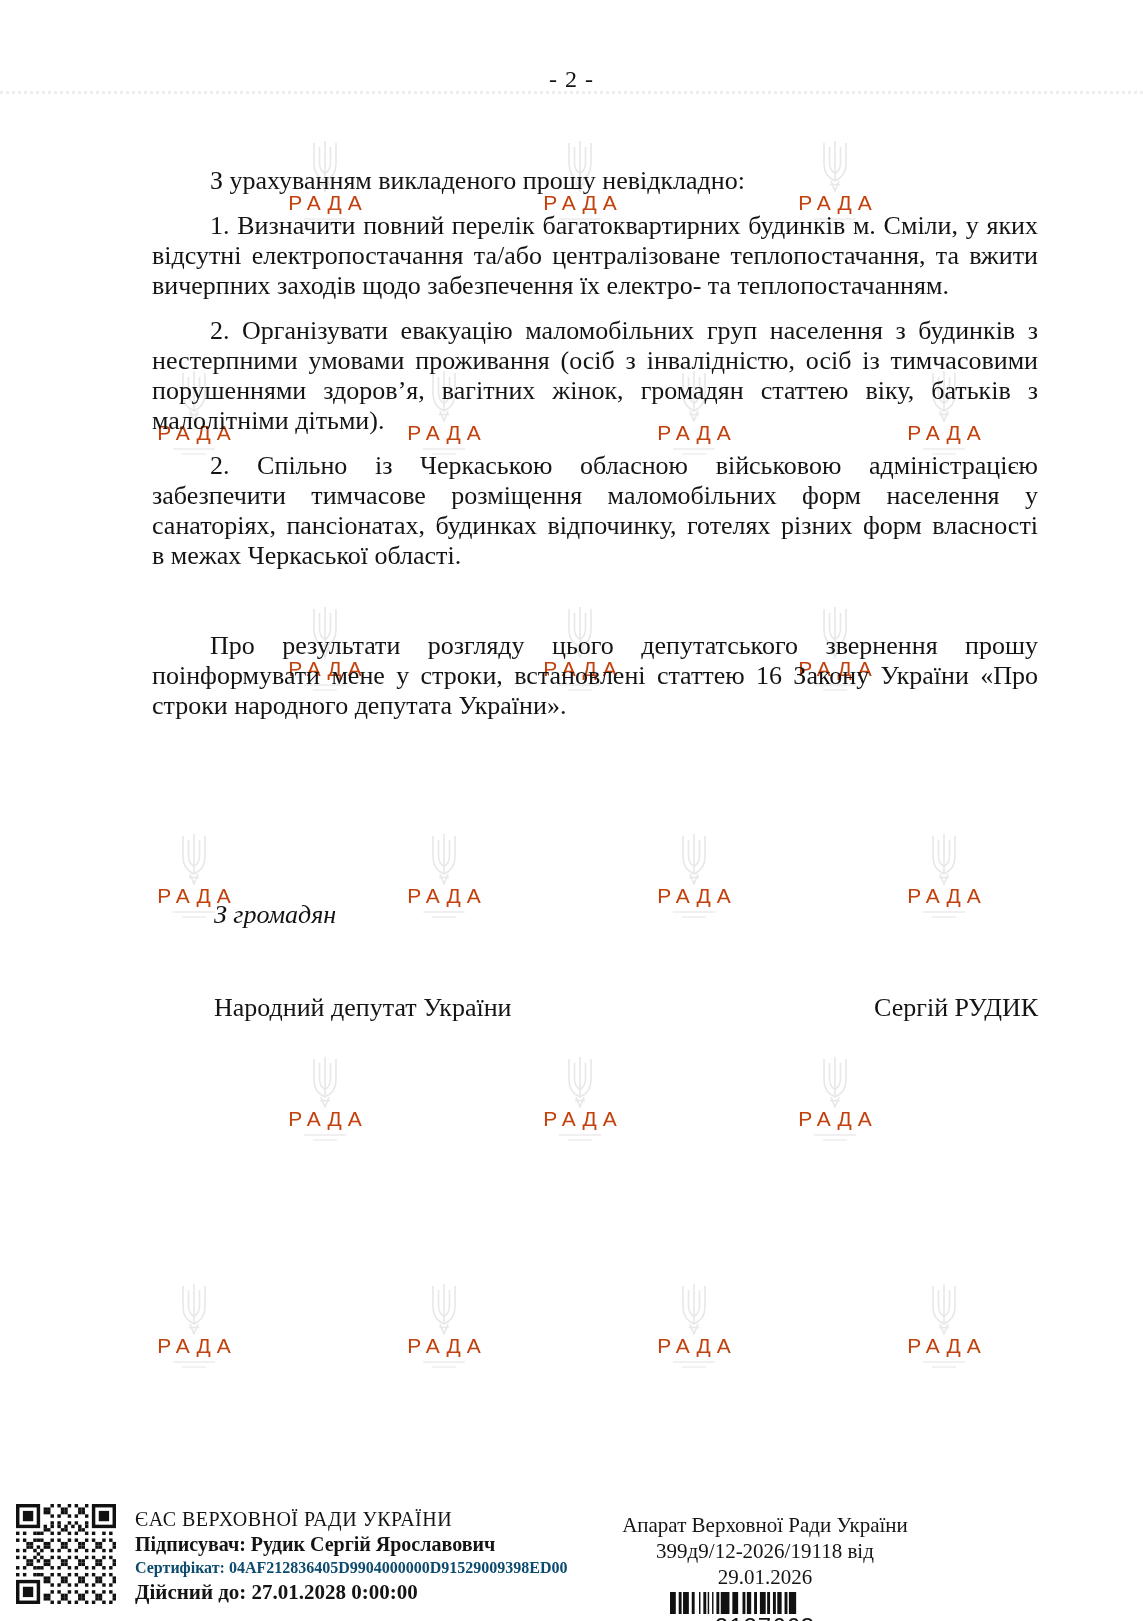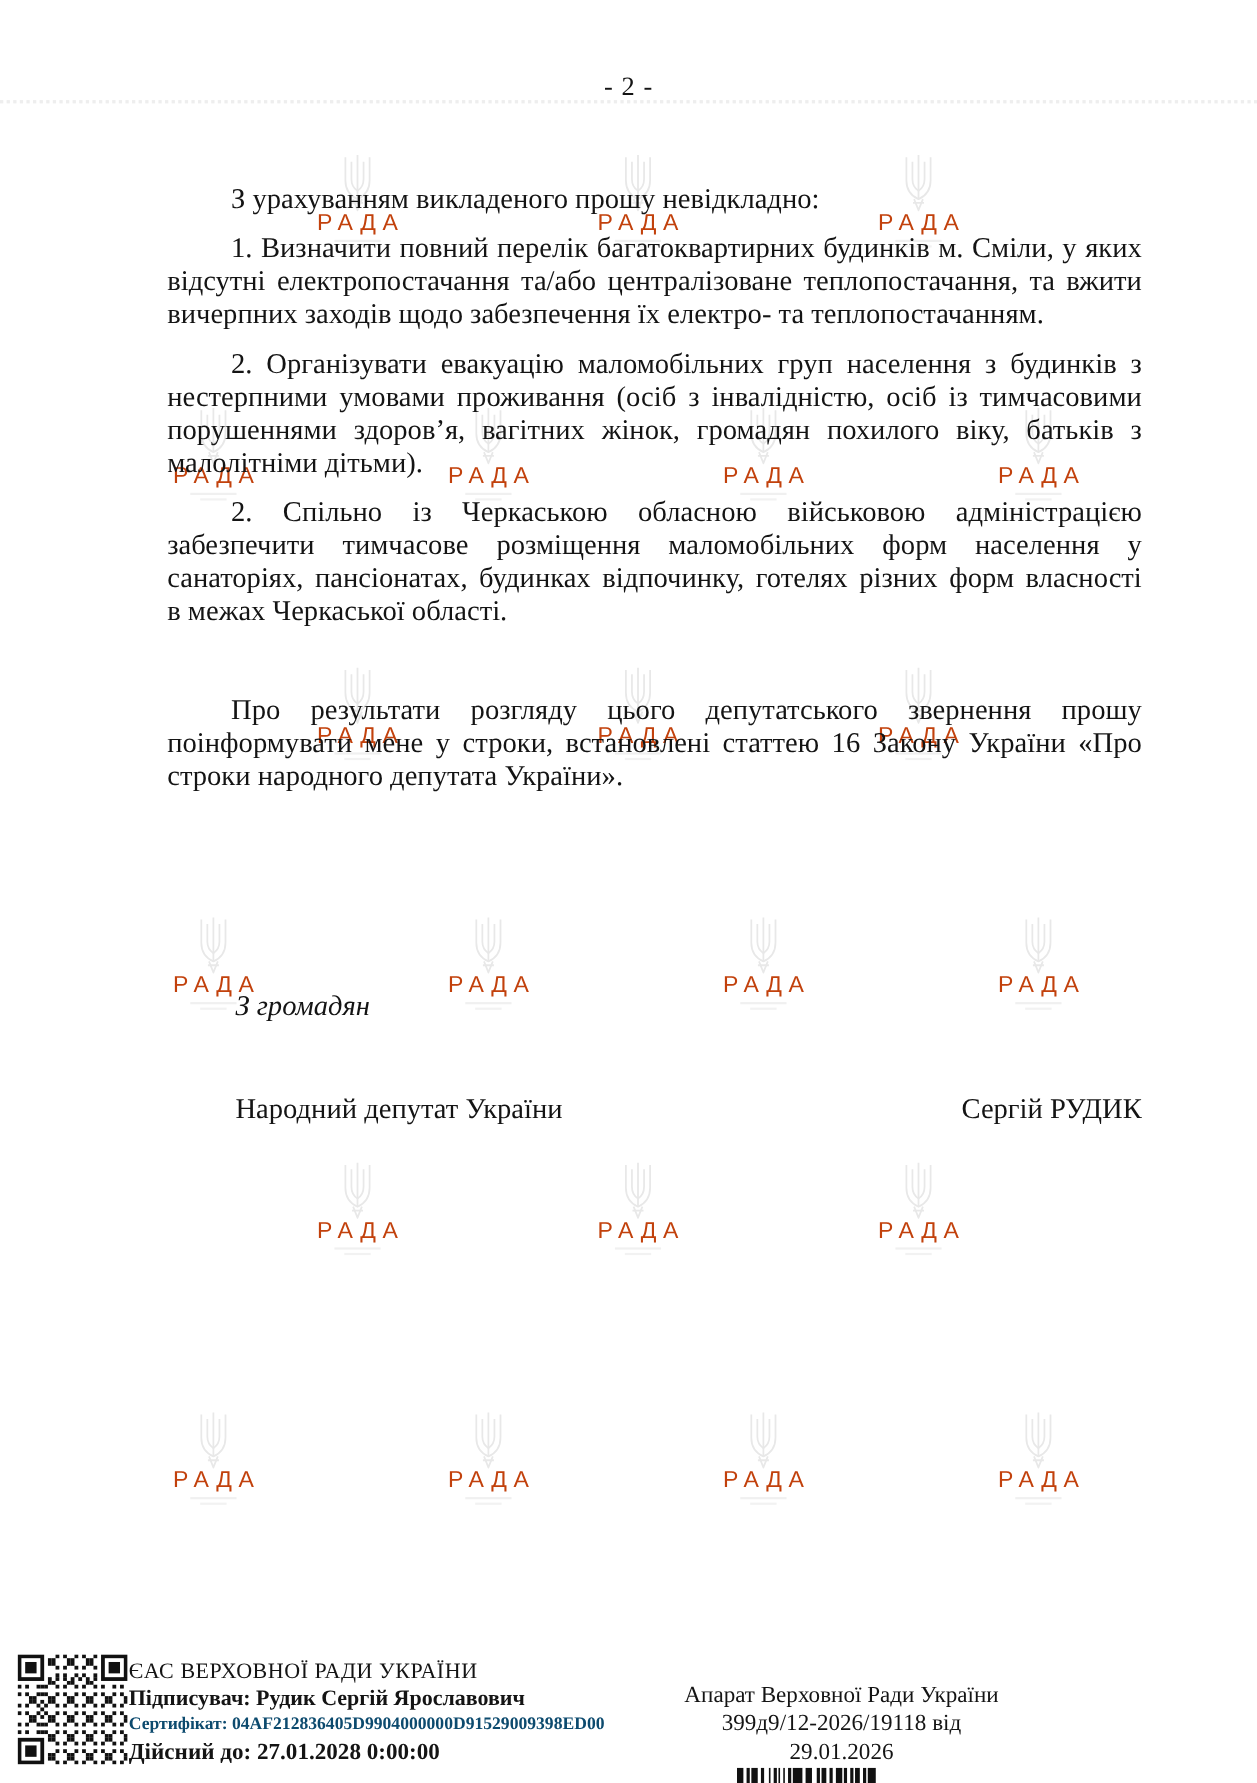--- a/index.html
+++ b/index.html
@@ -30,28 +30,28 @@
   .line.first{text-indent:58px;}
   .line.last{text-align-last:left;}
 
   .valediction{position:absolute;left:214px;top:900px;font-size:26px;font-style:italic;}
   .sigrow{position:absolute;left:152px;top:993px;width:886px;display:flex;
     justify-content:space-between;font-size:26px;gap:40px;}
   .sigrow .pos{margin-left:62px;}
 
   
   .qr{position:absolute;left:16px;top:1504px;width:100px;height:100px;}
-  .eds{position:absolute;left:117px;top:1506px;width:460px;}
+  .eds{position:absolute;left:135px;top:1506px;width:460px;}
   .eds .l1{font-size:20px;line-height:26px;letter-spacing:.5px;}
   .eds .l2{font-size:20px;line-height:25px;font-weight:600;}
   .eds .l3{font-size:16px;line-height:22px;font-weight:600;color:#0c4a6e;}
   .eds .l4{font-size:21px;line-height:26px;font-weight:600;}
 
   .reg{position:absolute;left:615px;top:1512px;width:300px;text-align:center;}
-  .reg .r1{font-size:21px;line-height:26px;margin-top:15px;}
+  .reg .r1{font-size:21px;line-height:26px;}
   .reg .r2{font-size:21px;line-height:26px;}
   .reg .barcode{margin:2px auto 0 auto;width:190px;height:22px;display:block;}
   .reg .r3{font-family:"Liberation Sans", sans-serif;font-size:24px;line-height:26px;
     letter-spacing:1px;margin-top:0px;}
 </style>
 </head>
 <body>
 
 <div class="page">
 
@@ -319,21 +319,21 @@
       <div class="line first last">З урахуванням викладеного прошу невідкладно:</div>
     </div>
     <div class="para">
       <div class="line first">1. Визначити повний перелік багатоквартирних будинків м. Сміли, у яких</div>
       <div class="line">відсутні електропостачання та/або централізоване теплопостачання, та вжити</div>
       <div class="line last">вичерпних заходів щодо забезпечення їх електро- та теплопостачанням.</div>
     </div>
     <div class="para">
       <div class="line first">2. Організувати евакуацію маломобільних груп населення з будинків з</div>
       <div class="line">нестерпними умовами проживання (осіб з інвалідністю, осіб із тимчасовими</div>
-      <div class="line">порушеннями здоров’я, вагітних жінок, громадян похилого віку, батьків з</div>
+      <div class="line">порушеннями здоров’я, вагітних жінок, громадян статтею віку, батьків з</div>
       <div class="line last">малолітніми дітьми).</div>
     </div>
     <div class="para gap-large">
       <div class="line first">2. Спільно із Черкаською обласною військовою адміністрацією</div>
       <div class="line">забезпечити тимчасове розміщення маломобільних форм населення у</div>
       <div class="line">санаторіях, пансіонатах, будинках відпочинку, готелях різних форм власності</div>
       <div class="line last">в межах Черкаської області.</div>
     </div>
     <div class="para">
       <div class="line first">Про результати розгляду цього депутатського звернення прошу</div>

